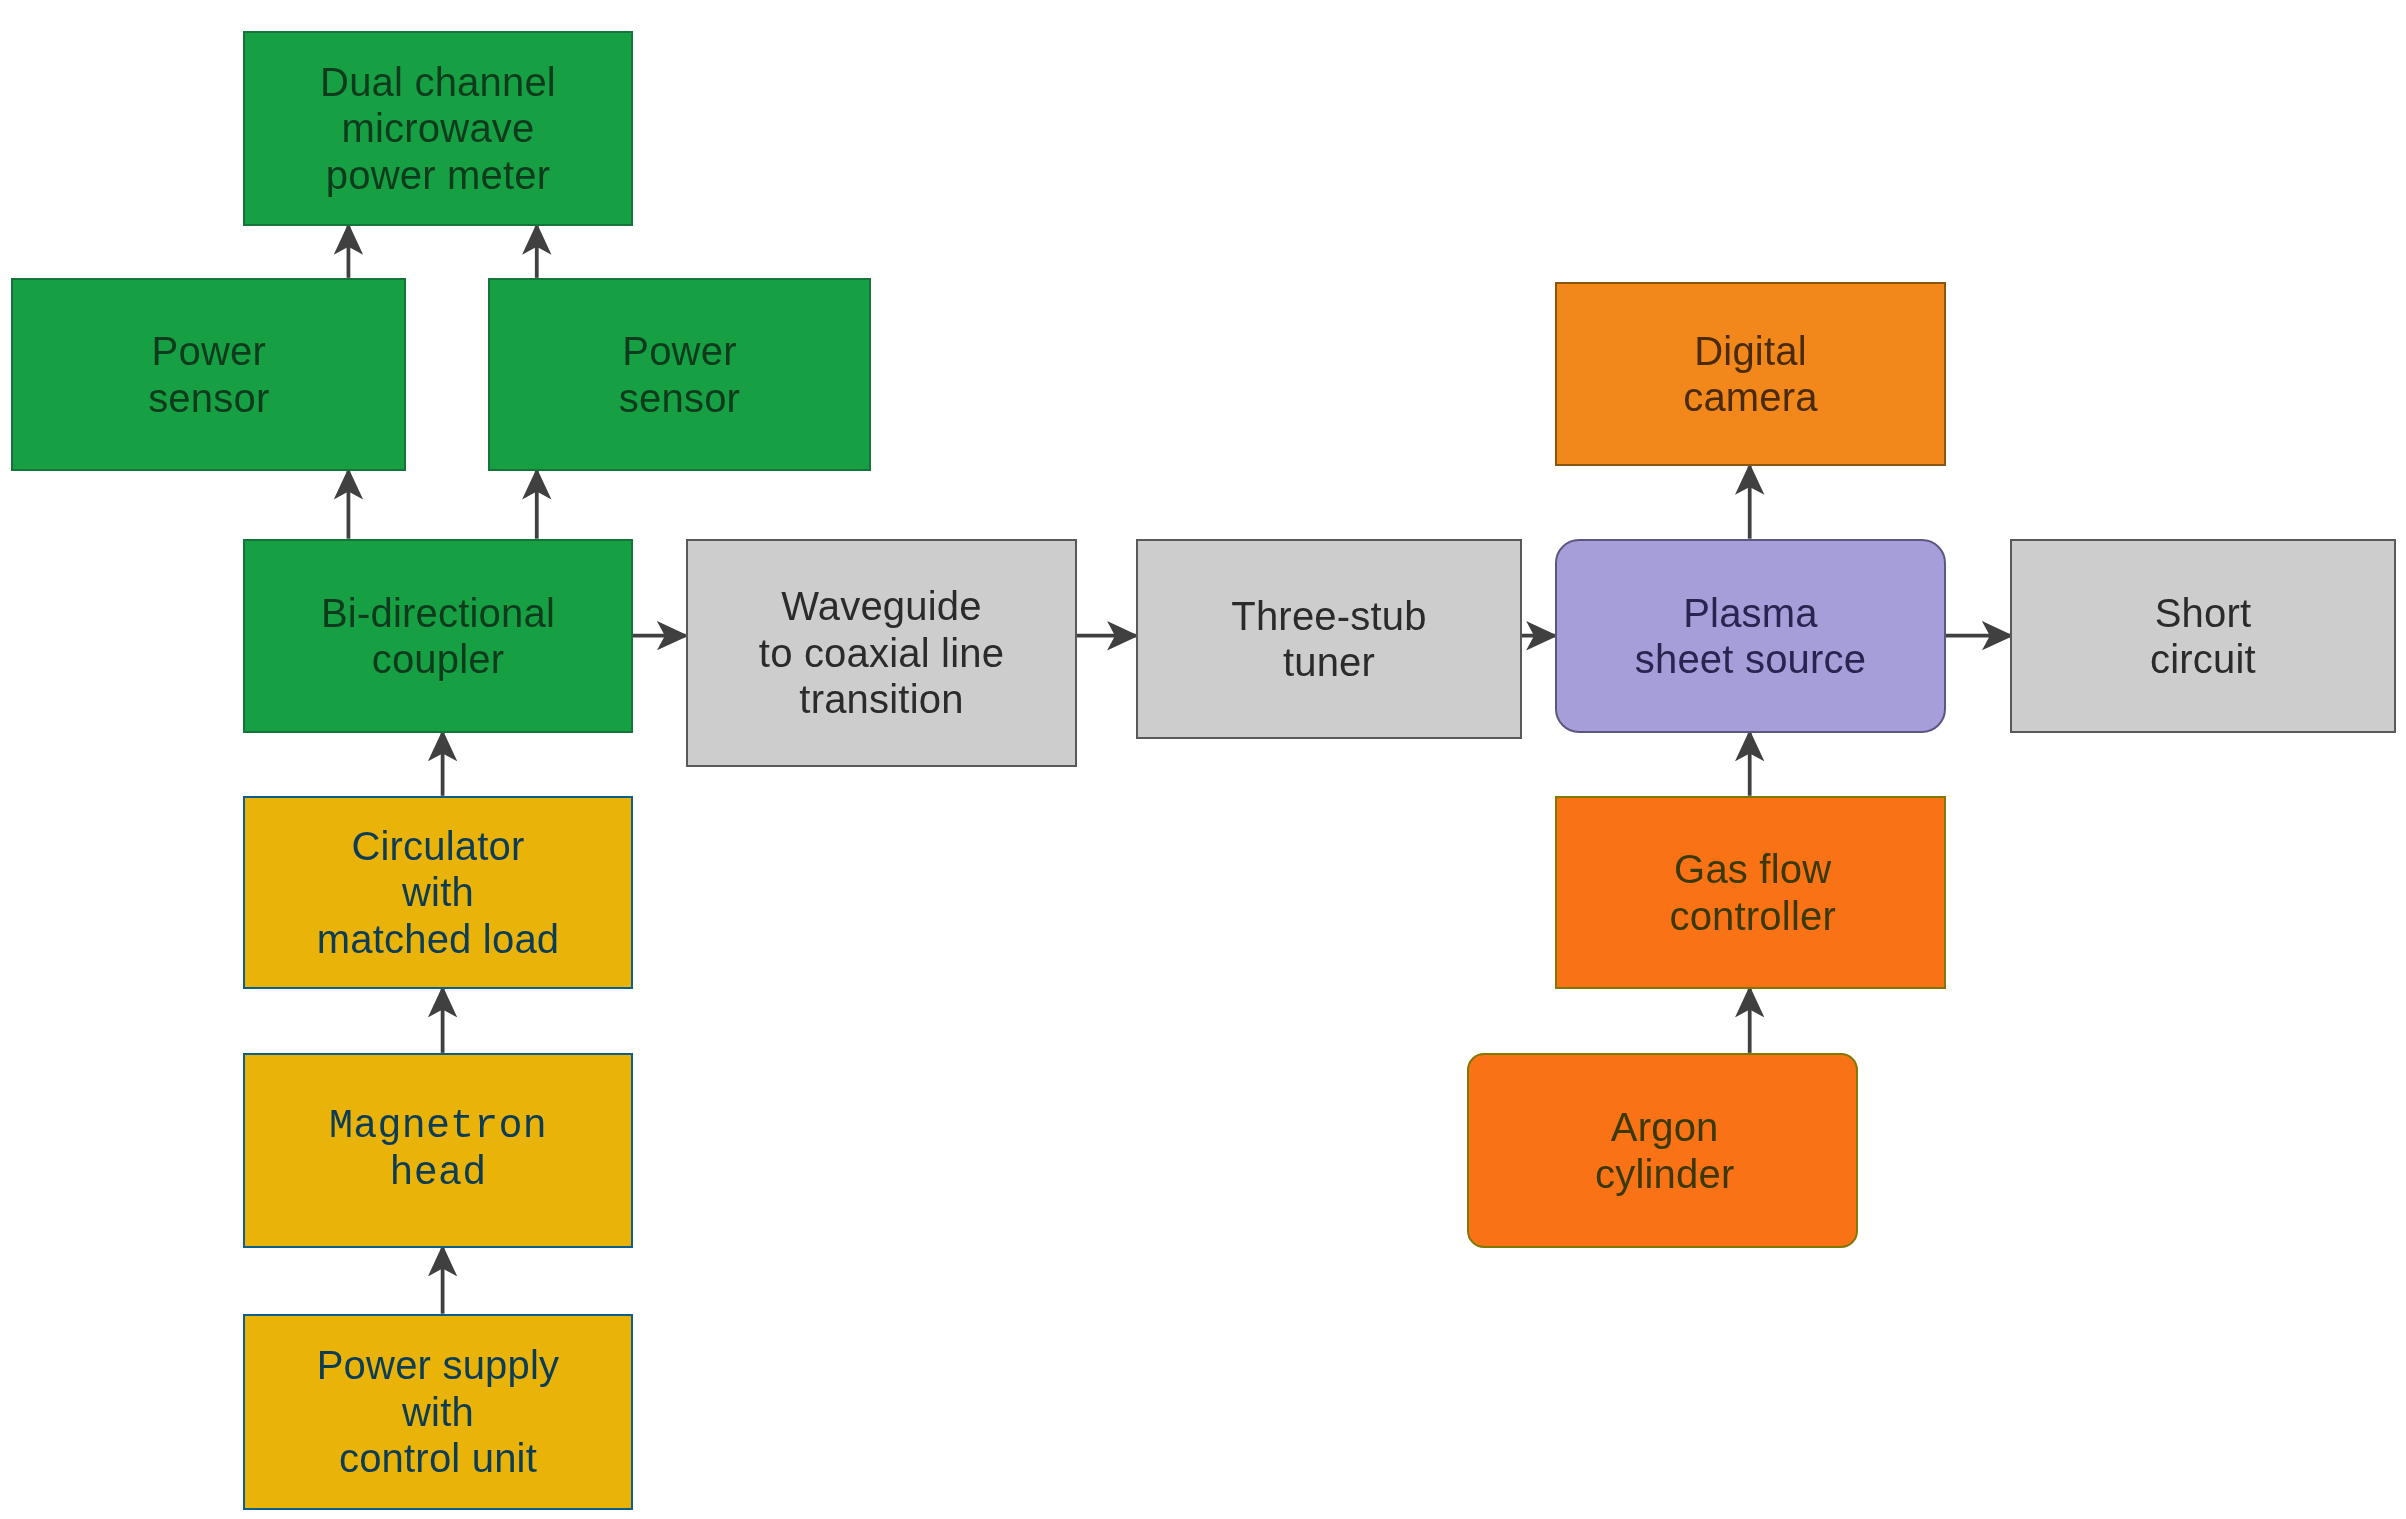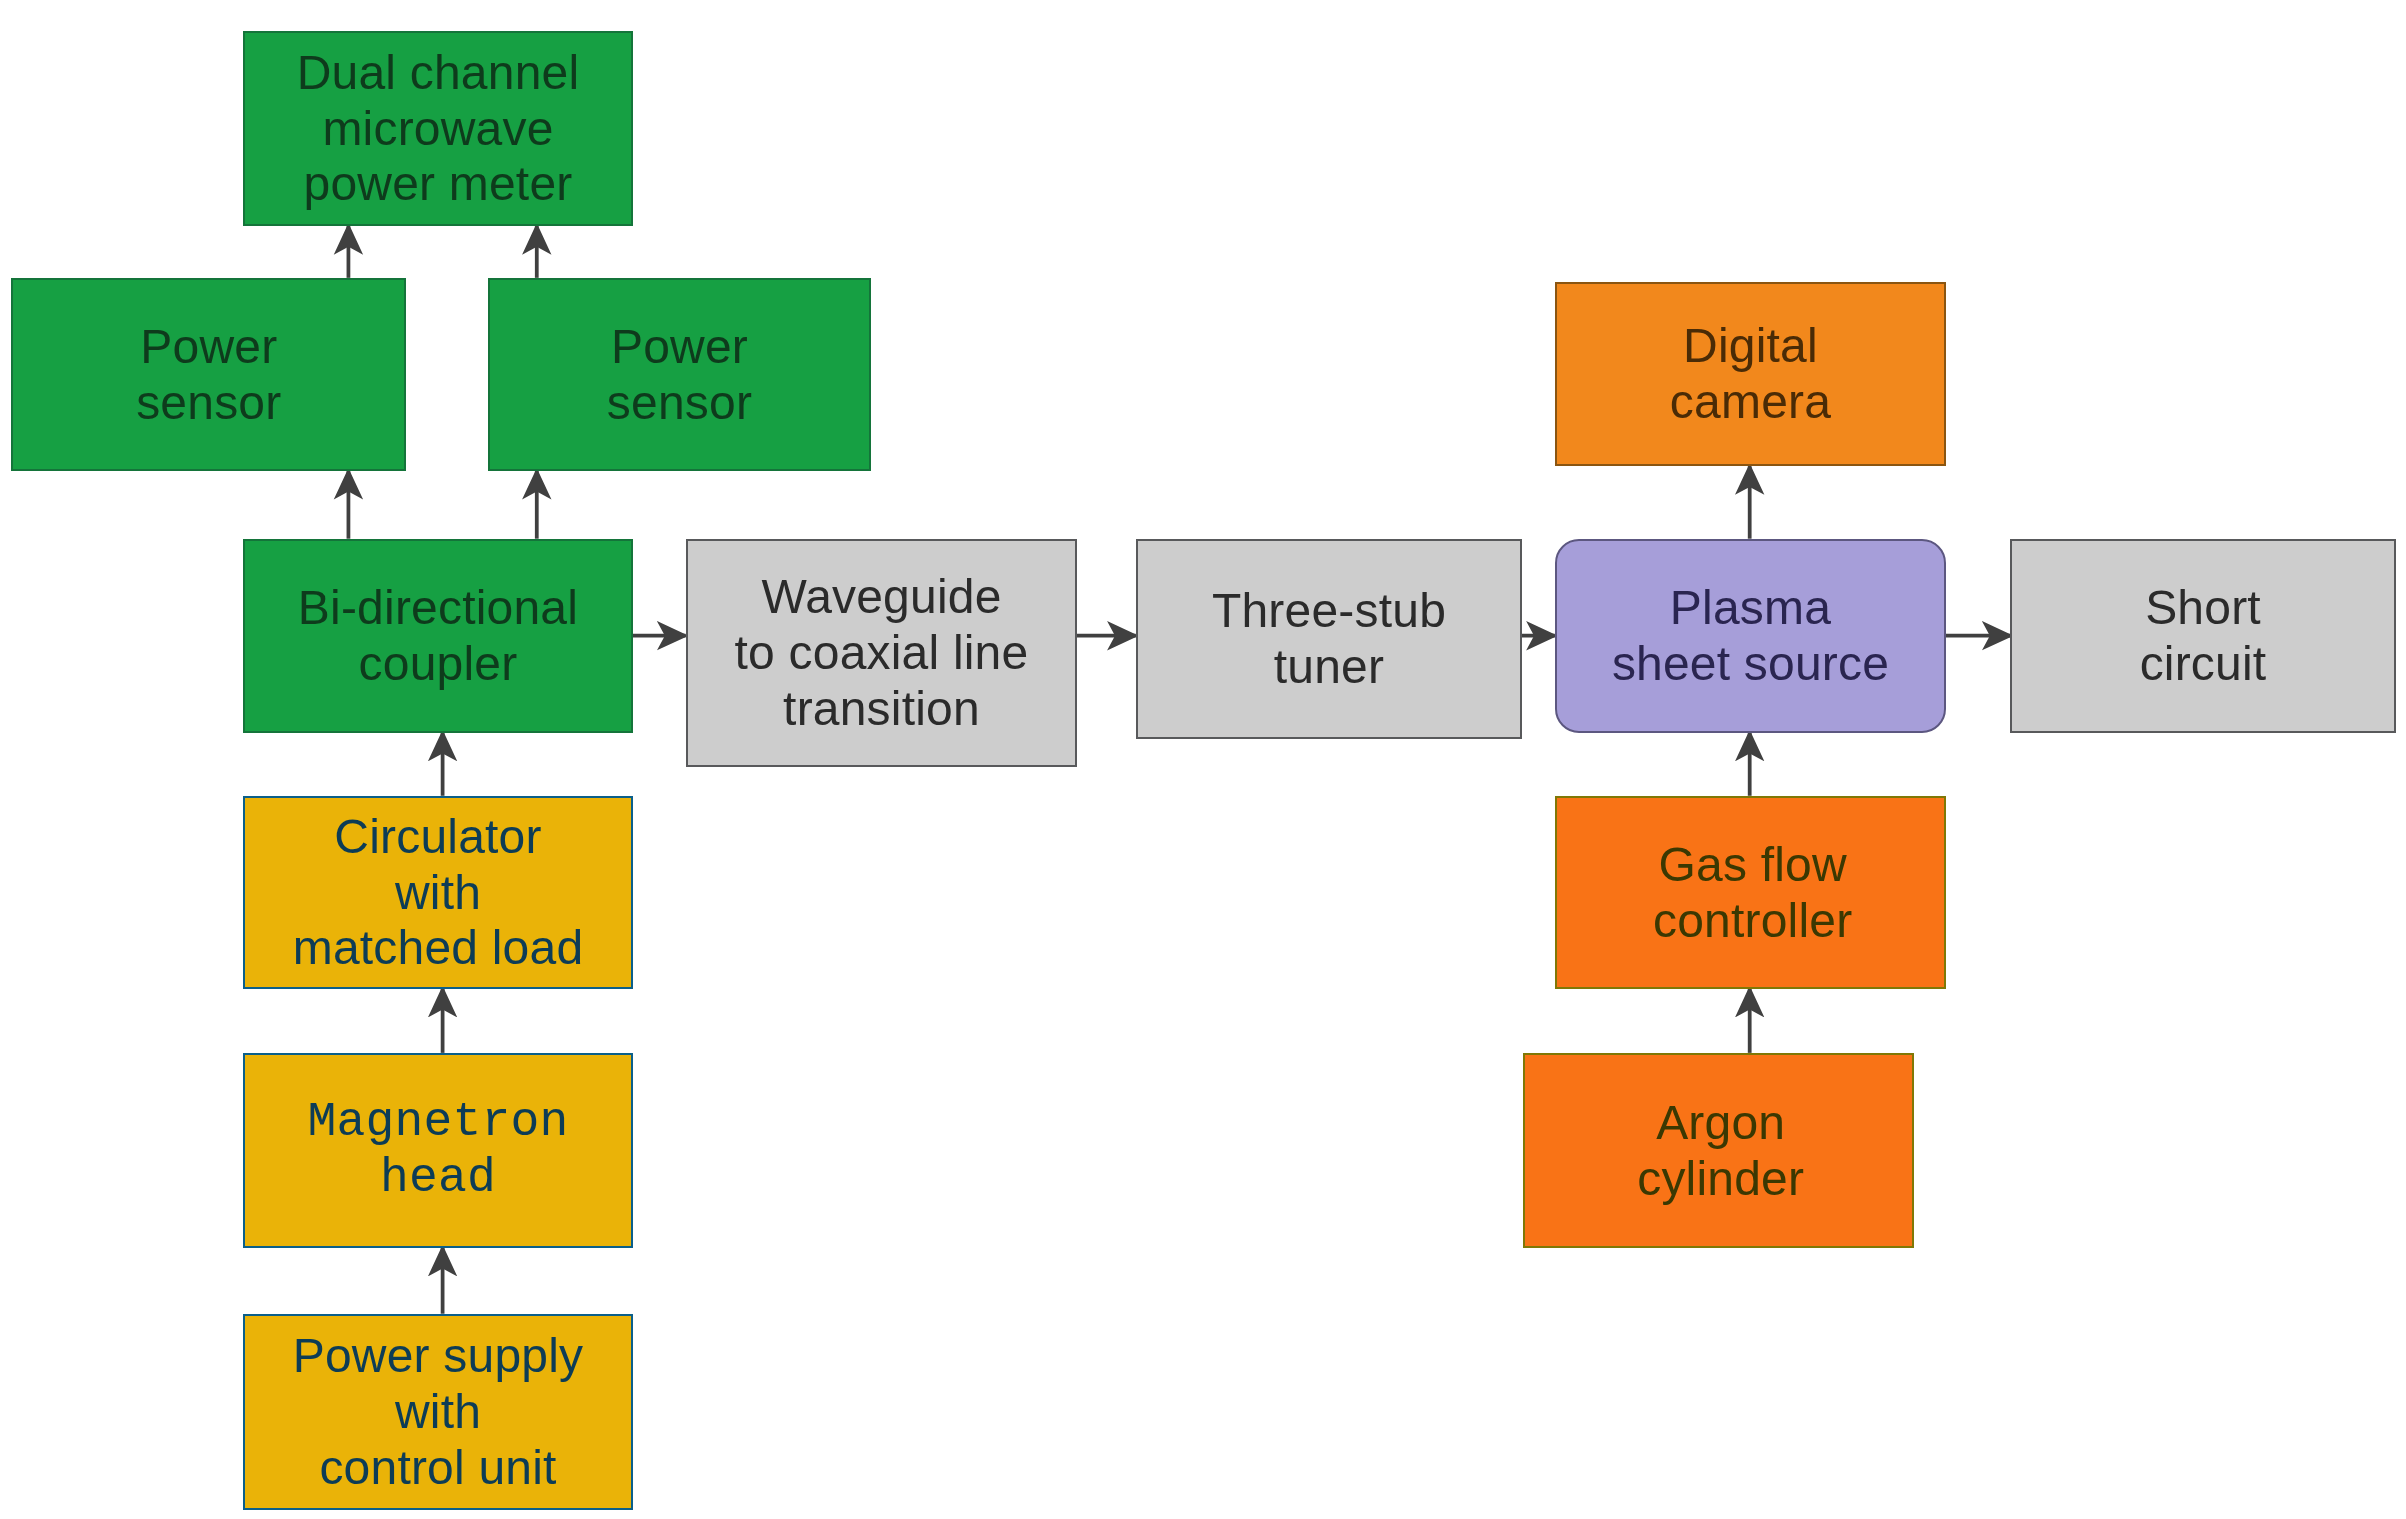--- a/index.html
+++ b/index.html
@@ -6,21 +6,21 @@
   body{font-family:"Liberation Sans",sans-serif;}
   #canvas{position:relative;width:2407px;height:1520px;background:#ffffff;overflow:hidden;}
   .node{
     position:absolute;
     box-sizing:border-box;
     display:flex;
     align-items:center;
     justify-content:center;
     text-align:center;
     border:2.8px solid #58595b;
-    font-size:48px;
+    font-size:40px;
     line-height:1.16;
     color:#231f20;
     letter-spacing:0.2px;
     padding:3.8px 5.6px;
     white-space:pre-line;
   }
   .node.green{background:#16A043;border-color:#14743a;color:#0e3b1c;}
   .node.blue{background:#eab308;border-color:#0b5f8a;color:#0d3c56;}
   .node.gray{background:#CDCDCD;border-color:#58595b;color:#2b2b2b;}
   .node.purple{background:#A69ED9;border-color:#5c5780;color:#2a2550;border-radius:24px;}
@@ -104,17 +104,17 @@
       <div class="node blue" style="left: 243px; top: 796px; width: 390px; height: 193px;"><span>Circulator
 with
 matched load</span></div>
       <div class="node blue" style="left: 243px; top: 1053px; width: 390px; height: 195px; font-family: Liberation Mono, monospace;"><span>Magnetron
 head</span></div>
       <div class="node blue" style="left: 243px; top: 1314px; width: 390px; height: 196px;"><span>Power supply
 with
 control unit</span></div>
       <div class="node yellow" style="left: 1555px; top: 796px; width: 391px; height: 193px;"><span>Gas flow
 controller</span></div>
-      <div class="node yellow" style="left: 1523px; top: 1053px; width: 391px; height: 195px;"><span>Argon
+      <div class="node yellow" style="left: 1467px; top: 1053px; width: 391px; height: 195px; border-radius: 17px;"><span>Argon
 cylinder</span></div>
     </div>
 </div>
 
 
 </body></html>

